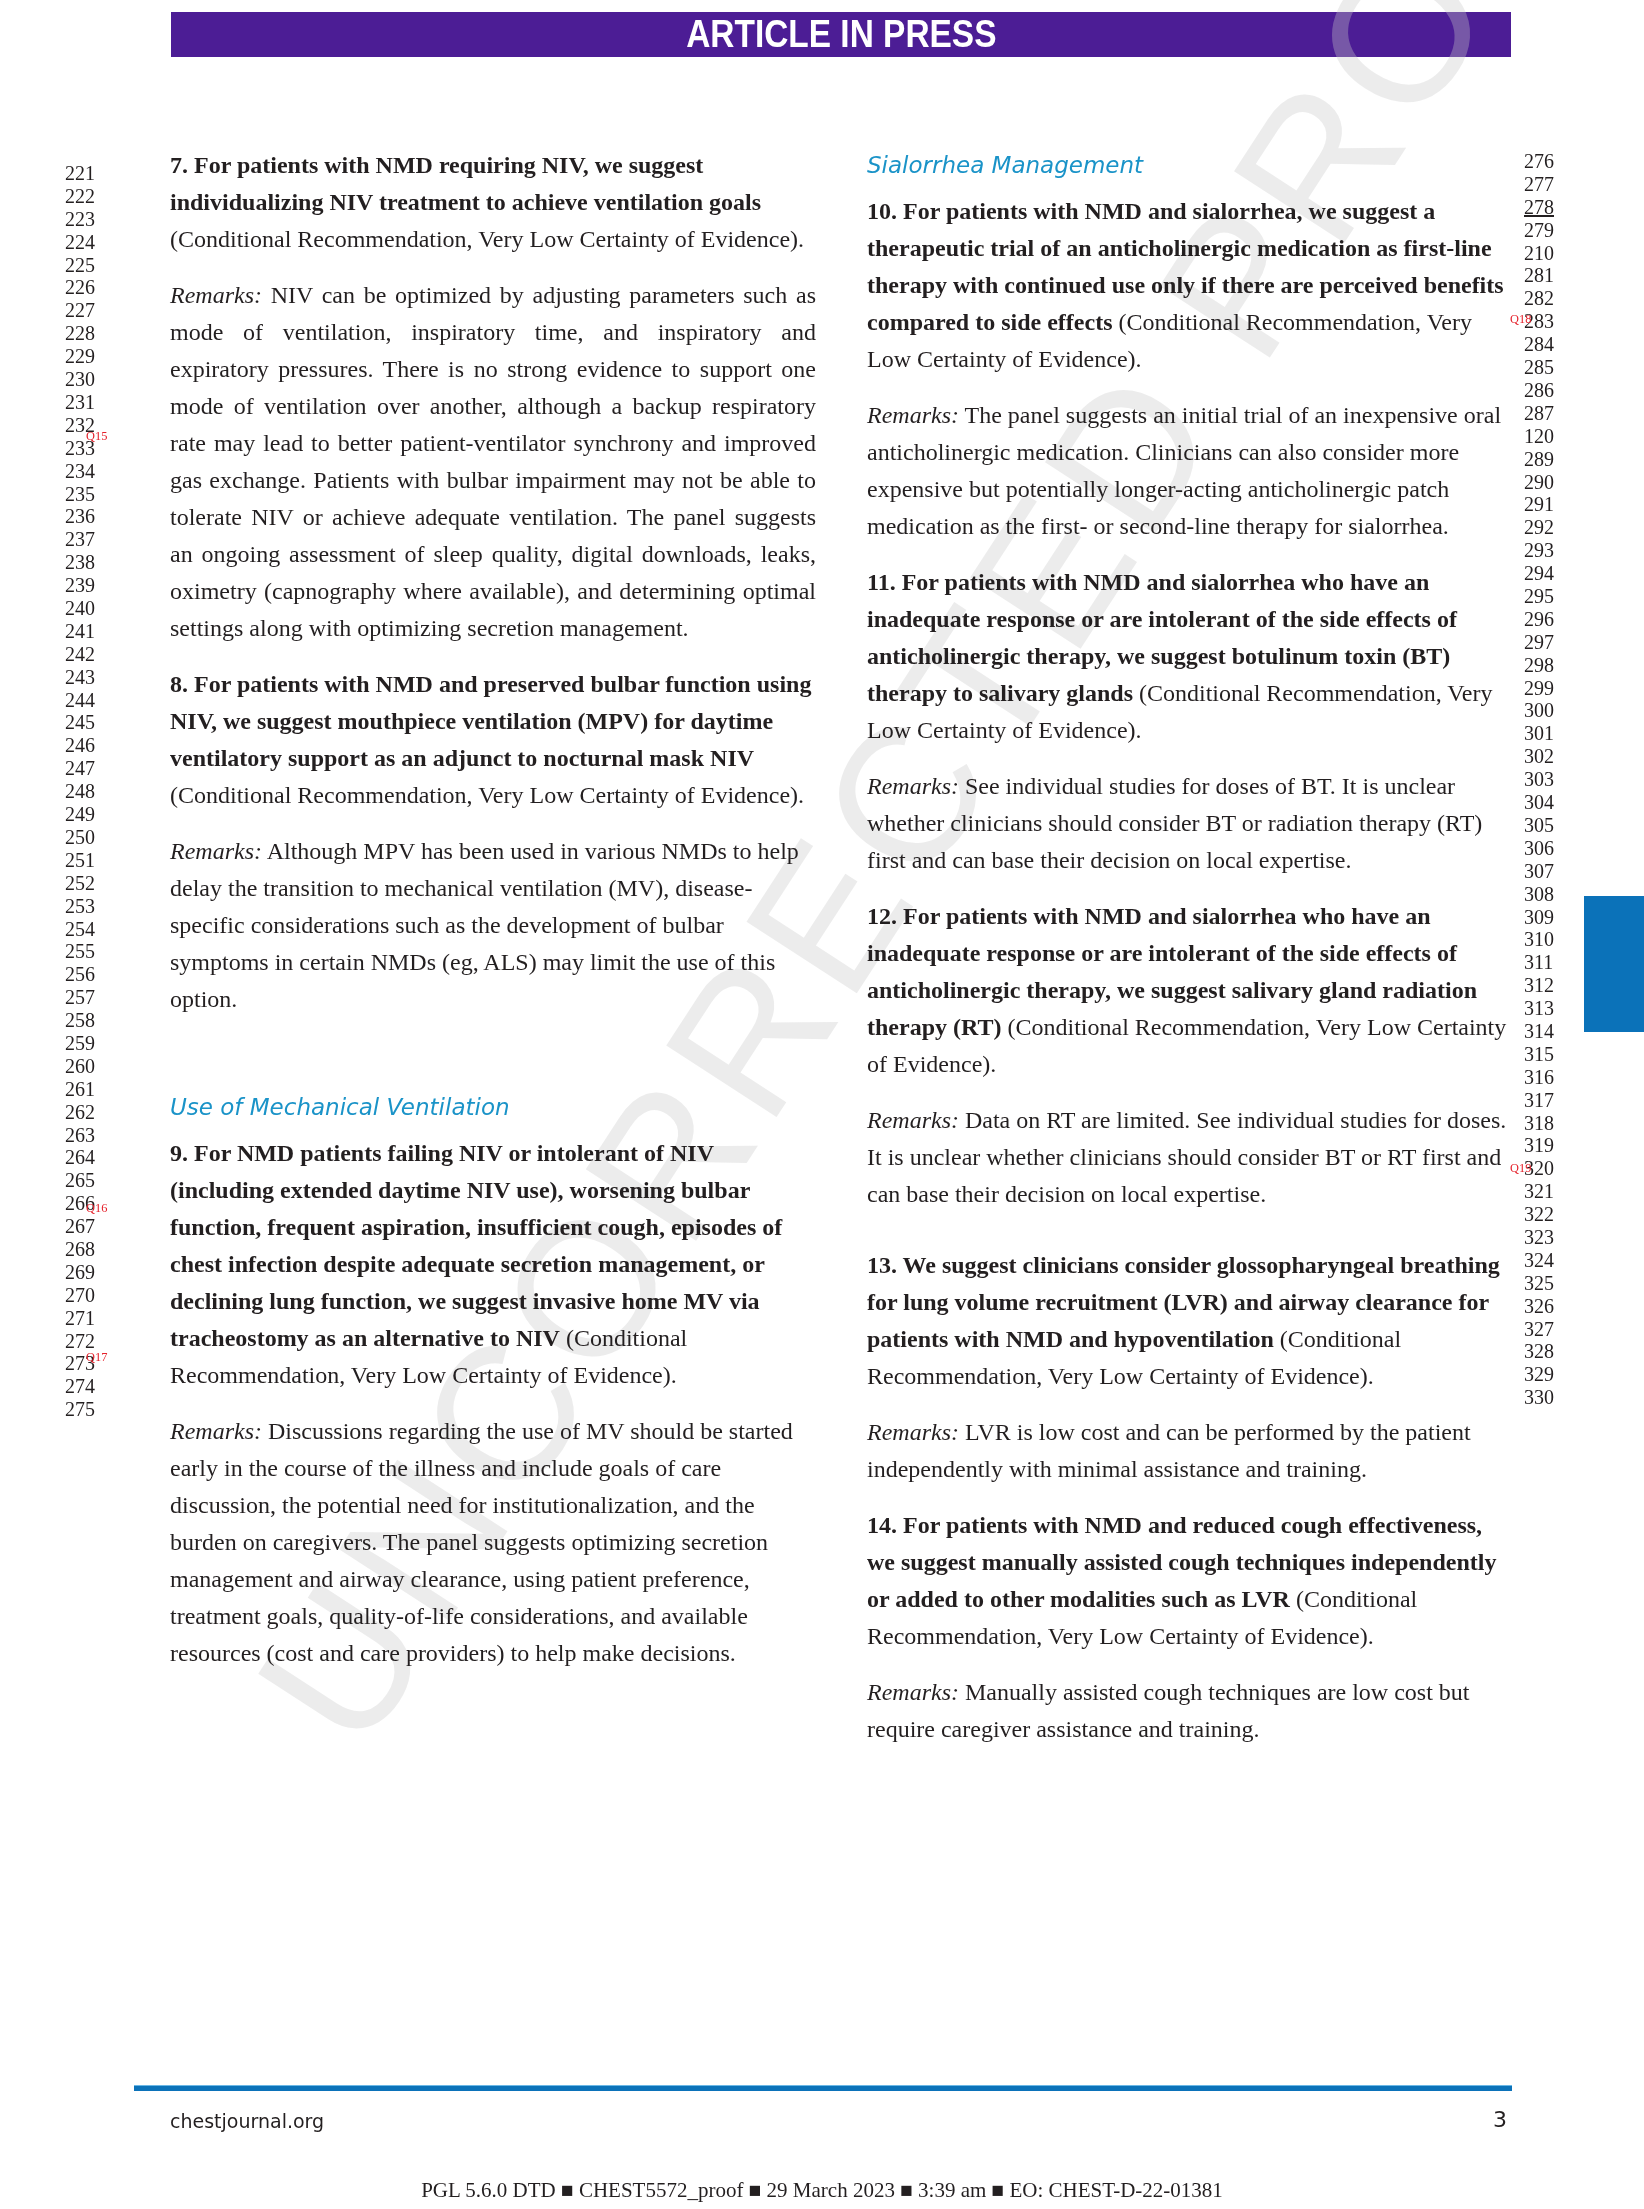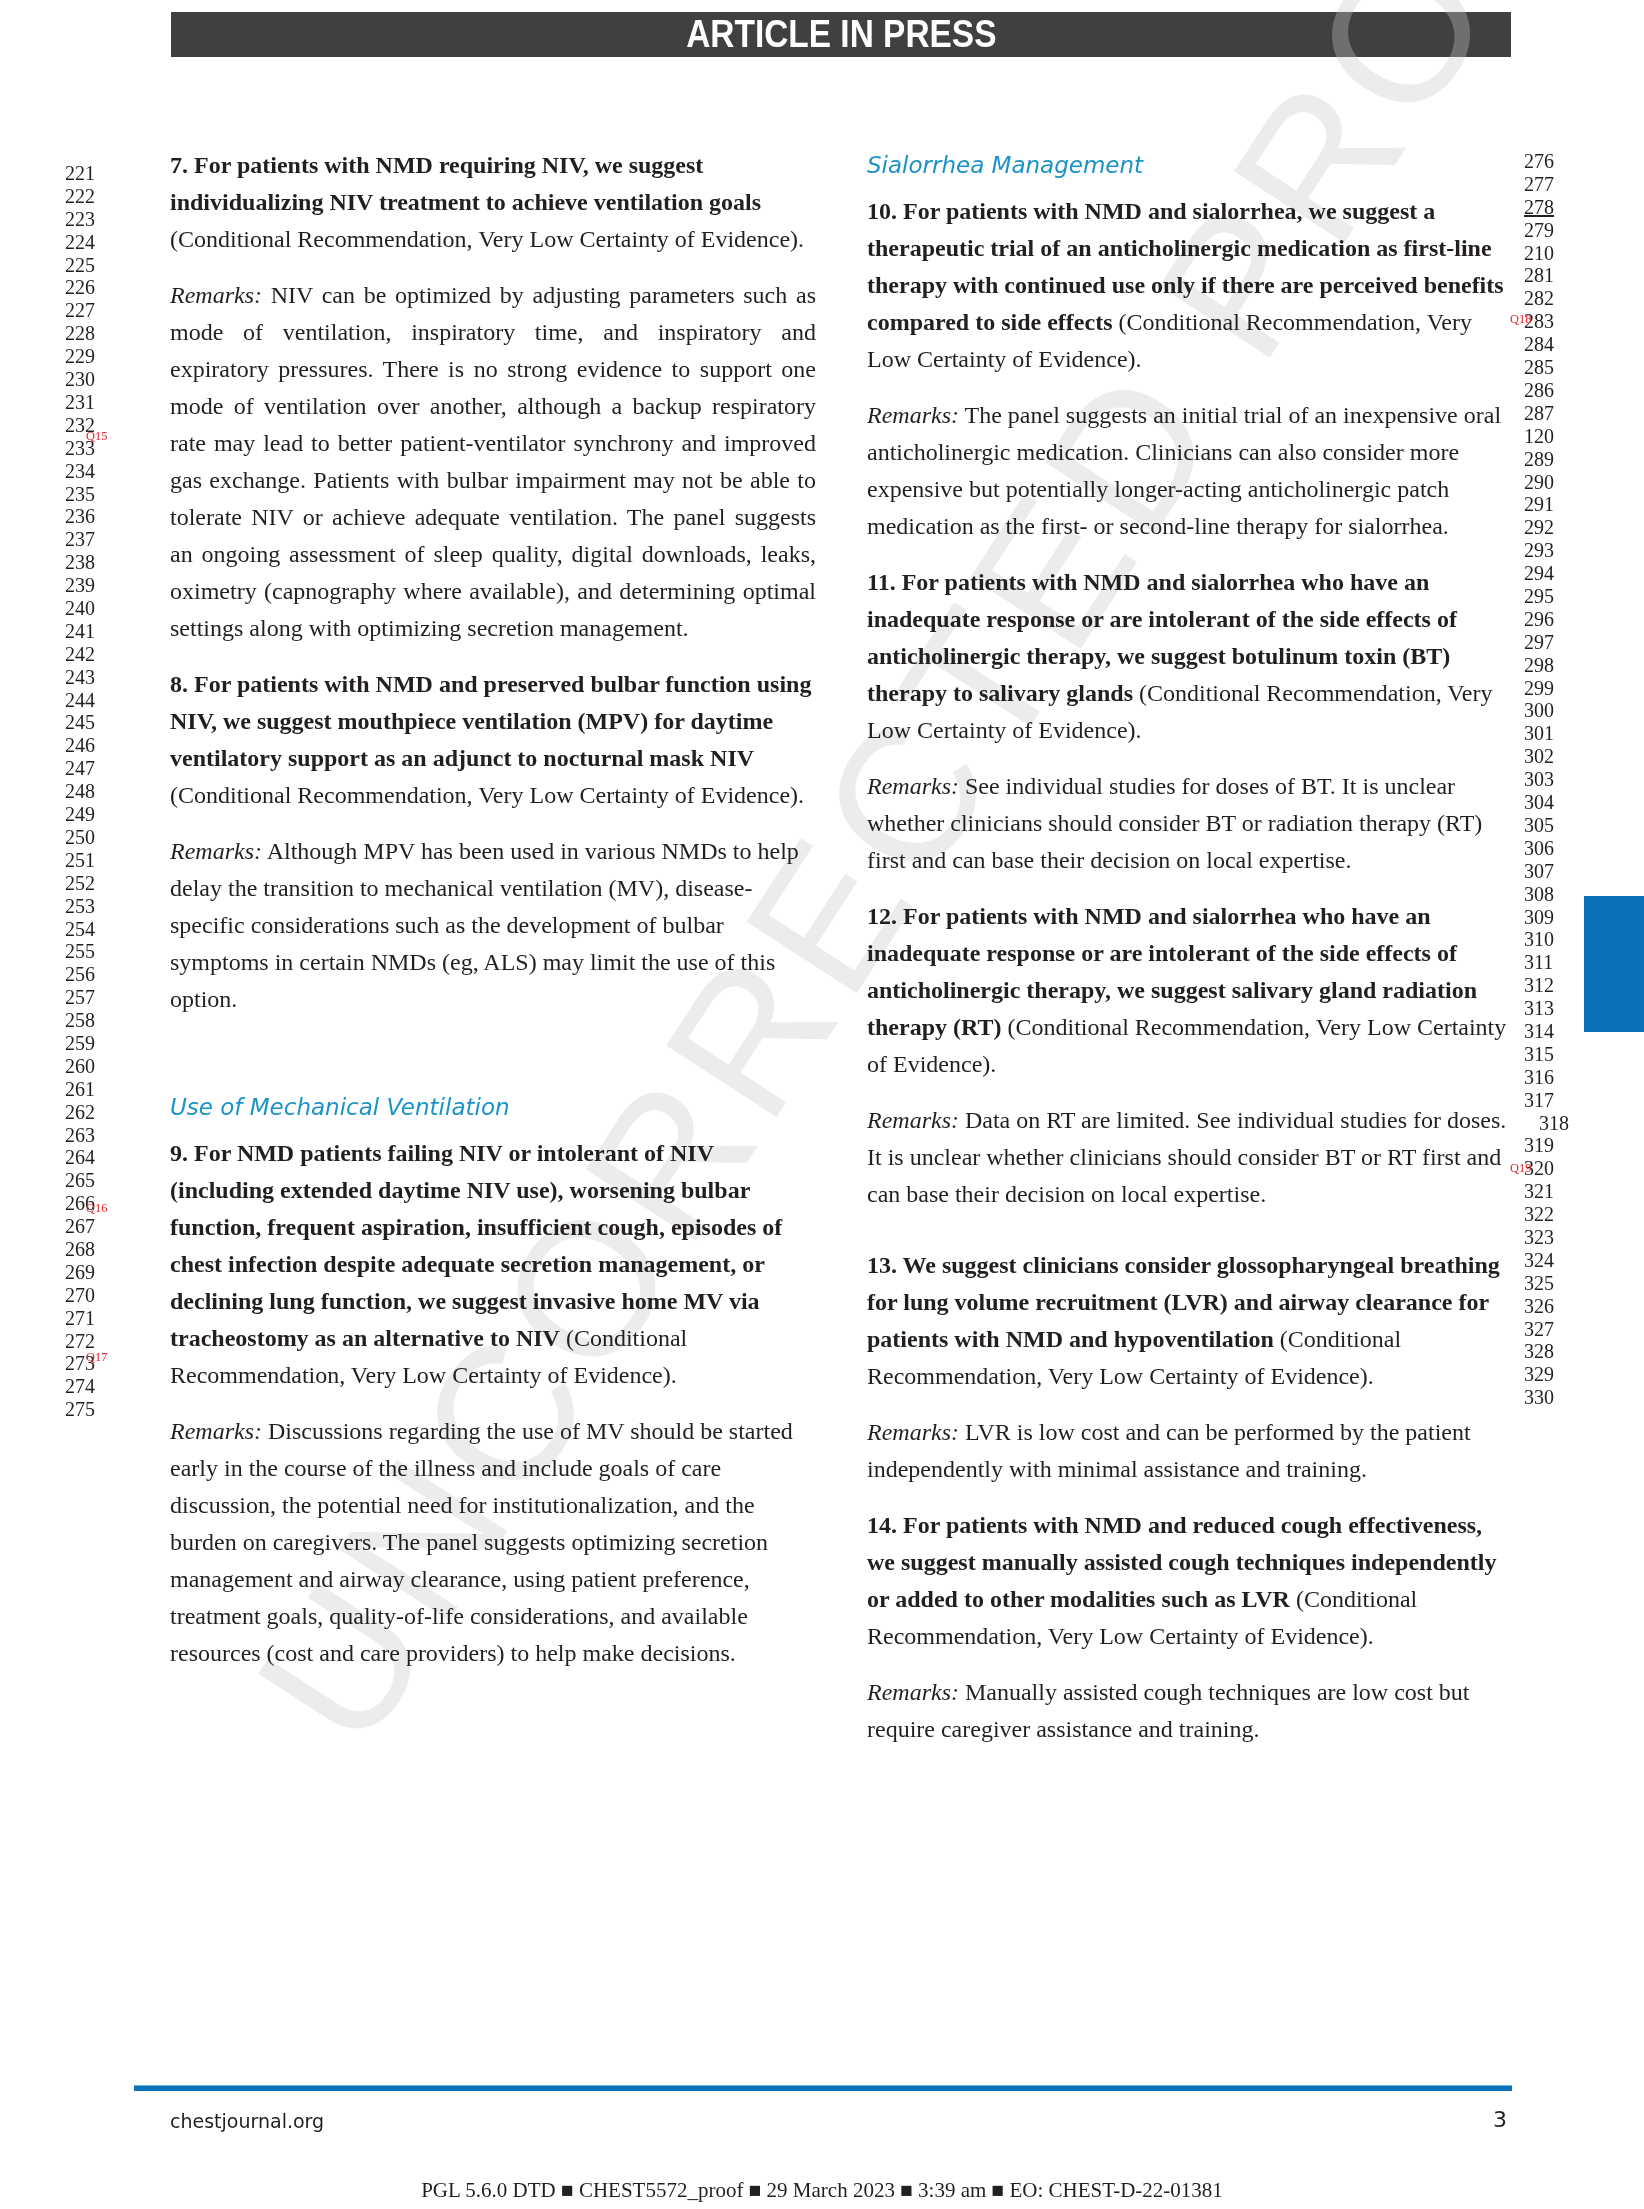--- a/index.html
+++ b/index.html
@@ -1,20 +1,20 @@
 <!DOCTYPE html>
 <html><head>
 <meta charset="utf-8">
 <style>
   html, body { margin: 0; padding: 0; background: #ffffff; }
   body { width: 1644px; height: 2209px; position: relative; overflow: hidden;
          font-family: "DejaVu Serif", "Liberation Serif", serif; color: #231f20; }
 
   .banner { position: absolute; left: 171px; top: 11.5px; width: 1340px; height: 45px;
-            background: #404040; display: flex; align-items: center; justify-content: center; }
+            background: #4c1d95; display: flex; align-items: center; justify-content: center; }
   .banner span { color: #ffffff; font-family: "Liberation Sans", sans-serif; font-weight: bold;
                  font-size: 38px; letter-spacing: 0px; transform: scaleX(0.88); }
 
   .watermark { position: absolute; left: 287px; top: 1051px; transform: rotate(-57deg);
                transform-origin: center; font-family: "Liberation Sans", sans-serif;
                font-size: 191px; color: rgba(200,200,200,0.35); white-space: nowrap;
                letter-spacing: 9.6px; pointer-events: none; width: 1338px; margin-left: -287px;
                text-align: center; }
 
   .ln { position: absolute; font-family: "Liberation Serif", serif; font-size: 20px; color: #231f20; line-height: 1; }
@@ -141,21 +141,21 @@
     <span class="ln ln-right" style="top: 884px;">308</span>
     <span class="ln ln-right" style="top: 907px;">309</span>
     <span class="ln ln-right" style="top: 929px;">310</span>
     <span class="ln ln-right" style="top: 952px;">311</span>
     <span class="ln ln-right" style="top: 975px;">312</span>
     <span class="ln ln-right" style="top: 998px;">313</span>
     <span class="ln ln-right" style="top: 1021px;">314</span>
     <span class="ln ln-right" style="top: 1044px;">315</span>
     <span class="ln ln-right" style="top: 1067px;">316</span>
     <span class="ln ln-right" style="top: 1090px;">317</span>
-    <span class="ln ln-right" style="top: 1113px; margin-left: 15px;">318</span>
+    <span class="ln ln-right" style="top: 1113px;">318</span>
     <span class="ln ln-right" style="top: 1135px;">319</span>
     <span class="ln ln-right" style="top: 1158px;">320</span>
     <span class="ln ln-right" style="top: 1181px;">321</span>
     <span class="ln ln-right" style="top: 1204px;">322</span>
     <span class="ln ln-right" style="top: 1227px;">323</span>
     <span class="ln ln-right" style="top: 1250px;">324</span>
     <span class="ln ln-right" style="top: 1273px;">325</span>
     <span class="ln ln-right" style="top: 1296px;">326</span>
     <span class="ln ln-right" style="top: 1319px;">327</span>
     <span class="ln ln-right" style="top: 1341px;">328</span>

